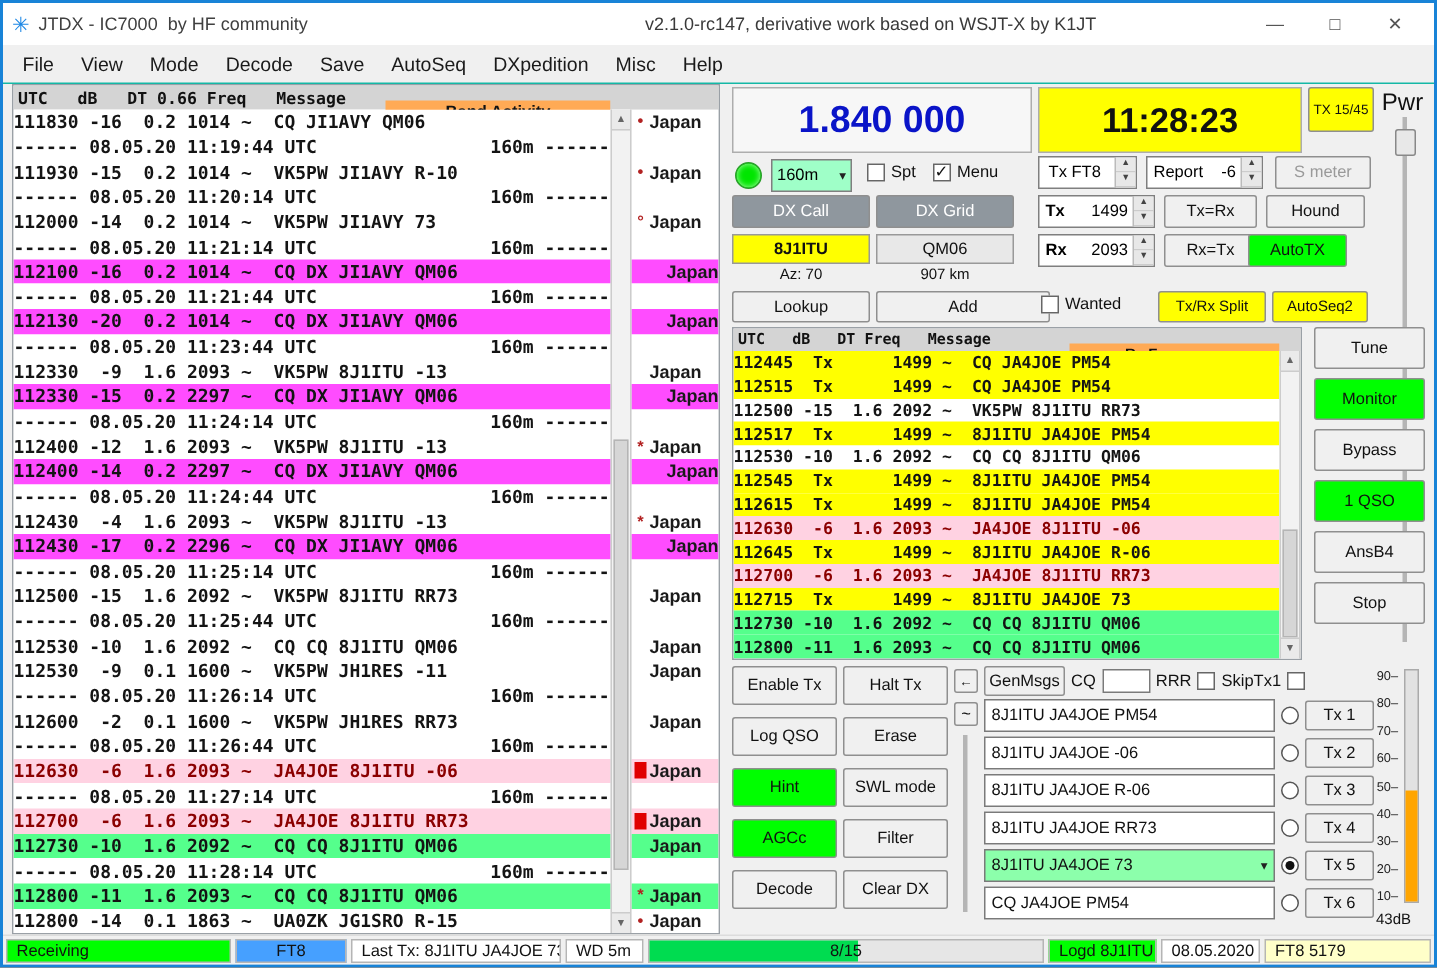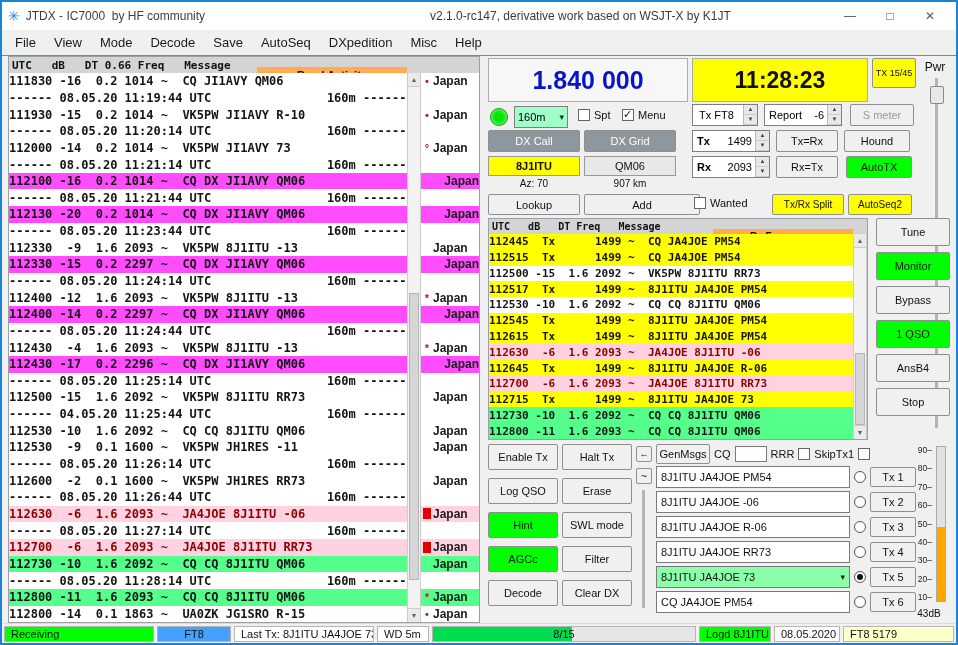--- a/index.html
+++ b/index.html
@@ -72,21 +72,21 @@
   .vs-arrow.bottom{position:absolute;bottom:0;left:0;right:0;border-top:1px solid #ccc;border-bottom:none;}
   .vs-thumb{position:absolute;left:1px;right:1px;background:#d6d6d6;border:1px solid #b5b5b5;}
 
   
   .rp{position:absolute;left:482px;top:54px;width:470px;height:567px;}
   .abs{position:absolute;box-sizing:border-box;}
   .freq-box{background:#f7f7f7;border:1px solid #adadad;display:flex;align-items:center;justify-content:center;
             font-size:25px;font-weight:bold;color:#0a14c8;}
   .clock-box{background:#ffff00;border:1px solid #adadad;display:flex;align-items:center;justify-content:center;
              font-size:23px;font-weight:bold;color:#111;}
-  .small-label{font-size:12px;color:#111;}
+  .small-label{font-size:16px;color:#111;}
   .cell-yellow{background:#ffff00;border:1px solid #999;display:flex;align-items:center;justify-content:center;
                font-size:11px;font-weight:bold;color:#111;}
   .cell-gray{background:#e8e8e8;border:1px solid #999;display:flex;align-items:center;justify-content:center;
              font-size:11px;color:#111;}
   .vslider-track{position:absolute;width:3px;background:#b5b5b5;}
   .vslider-handle{position:absolute;width:12px;height:16px;background:#e8e8e8;border:1px solid #888;border-radius:2px;left:-5px;}
   .rb{height:28px;margin-bottom:6px;font-size:11px;}
   .lb{height:26px;margin-bottom:8px;font-size:11px;}
   .genrow{display:flex;align-items:center;gap:4px;font-size:11px;color:#111;}
   .mini-input{width:32px;height:16px;background:#fff;border:1px solid #7a7a7a;box-sizing:border-box;}
@@ -286,21 +286,21 @@
         </div>
 
         <div class="drow c-white">
           <span class="dmsg">112500 -15  1.6 2092 ~  VK5PW 8J1ITU RR73</span>
           <span class="ba-gap"></span>
           <span class="ba-mark"></span>
           <span class="ba-country">Japan</span>
         </div>
 
         <div class="drow c-sep">
-          <span class="dmsg">------ 04.05.20 11:25:44 UTC                160m ------</span>
+          <span class="dmsg">------ 08.05.20 11:25:44 UTC                160m ------</span>
           <span class="ba-gap"></span>
           <span class="ba-mark"></span>
           <span class="ba-country"></span>
         </div>
 
         <div class="drow c-white">
           <span class="dmsg">112530 -10  1.6 2092 ~  CQ CQ 8J1ITU QM06</span>
           <span class="ba-gap"></span>
           <span class="ba-mark"></span>
           <span class="ba-country">Japan</span>
@@ -448,21 +448,21 @@
     <div class="abs cell-gray" style="left:100px;top:100px;width:92px;height:20px;">QM06</div>
     <div class="abs spin" style="left:208px;top:100px;width:78px;height:22px;">
       <span class="spin-label">Rx</span>
       <span class="spin-val">2093</span>
       <span class="spin-arr">
           <span>▲</span>
           <span>▼</span>
         </span>
     </div>
     <button class="abs btn" style="left:292px;top:100px;width:62px;height:22px;">Rx=Tx</button>
-    <button class="abs btn green" style="left:362px;top:100px;width:66px;height:22px;">AutoTX</button>
+    <button class="abs btn green" style="left:348px;top:100px;width:66px;height:22px;">AutoTX</button>
 
     <div class="abs small-label" style="left:4px;top:122px;width:92px;text-align:center;font-size:10px;">Az: 70</div>
     <div class="abs small-label" style="left:100px;top:122px;width:92px;text-align:center;font-size:10px;">907 km</div>
 
     <button class="abs btn" style="left:4px;top:138px;width:92px;height:21px;">Lookup</button>
     <button class="abs btn" style="left:100px;top:138px;width:116px;height:21px;">Add</button>
     <div class="abs cbrow" style="left:210px;top:141px;">
       <span class="cb"></span>
       <span>Wanted</span>
     </div>

